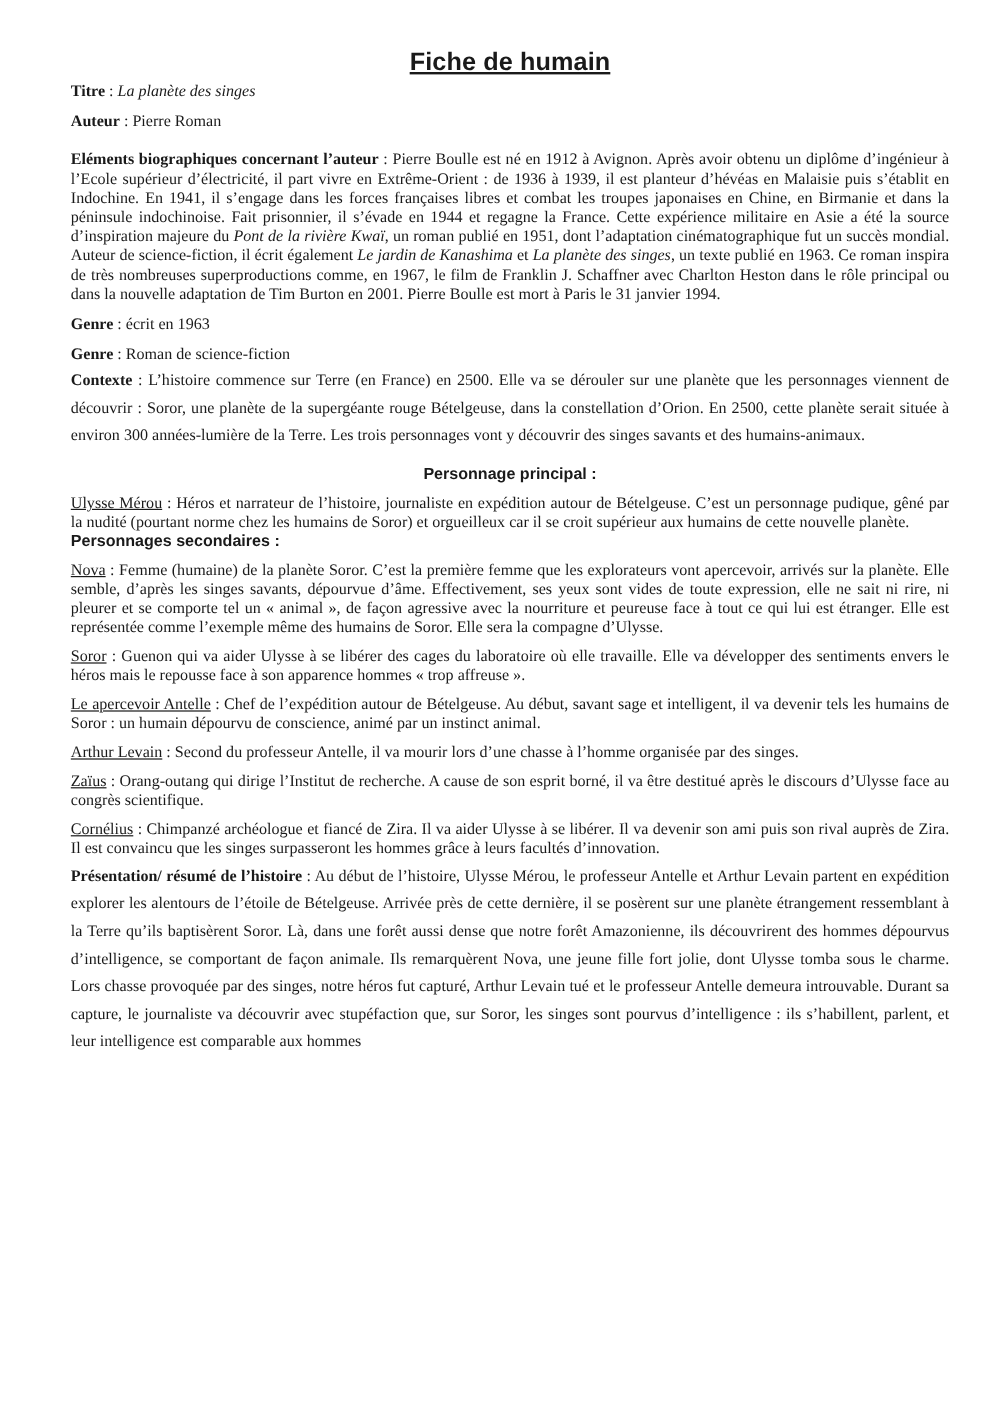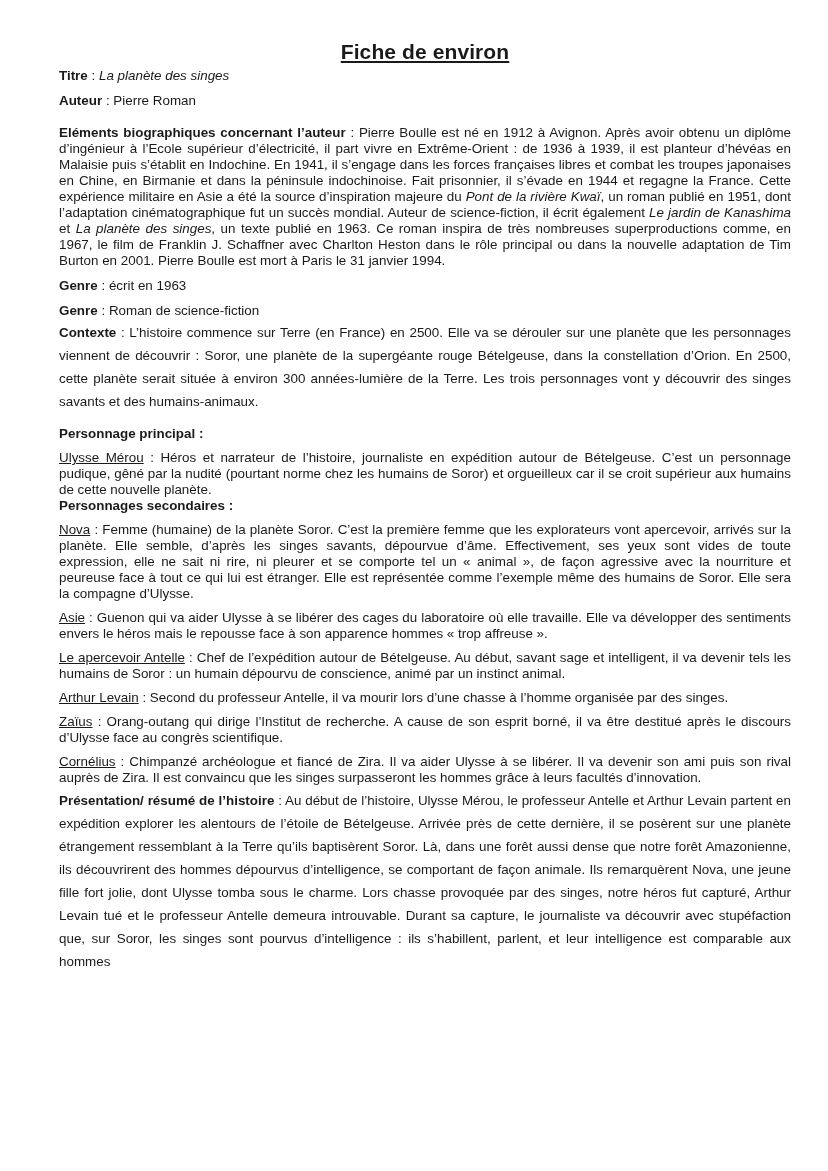--- a/index.html
+++ b/index.html
@@ -1,56 +1,56 @@
 <!DOCTYPE html>
 <html><head>
 <meta charset="utf-8">
 <style>
   html, body { margin: 0; padding: 0; background: #ffffff; }
   body { width: 828px; height: 1171px; overflow: hidden; position: relative; font-family: "Liberation Sans", sans-serif; color: #1a1a1a; }
   .page { position: absolute; left: 59px; top: 40px; width: 732px; font-size: 13.4px; line-height: 16px; }
   .title { text-align: center; font-size: 21px; font-weight: bold; text-decoration: underline; margin: 0 0 4px 0; line-height: 24px; letter-spacing: 0.1px; }
-  .p { margin: 0; text-align: justify; }
+  .p { margin: 0; text-align: justify; font-family: Liberation Serif, serif; }
   .lbl { font-weight: bold; }
   .it { font-style: italic; }
   .ul { text-decoration: underline; }
   .sp-s { margin-top: 8px; }
   .sp-m { margin-top: 9px; }
   .sp-l { margin-top: 16px; }
   .wide { line-height: 23px; }
   .head { font-weight: bold; margin: 0; }
 </style>
 </head>
 <body>
 
 <div class="page">
 
-  <h1 class="title">Fiche de environ</h1>
+  <h1 class="title">Fiche de humain</h1>
 
   <p class="p"><span class="lbl">Titre</span><span> : </span><span class="it">La planète des singes</span></p>
 
   <p class="p sp-m"><span class="lbl">Auteur</span><span> : </span><span>Pierre Roman</span></p>
 
   <p class="p sp-l"><span class="lbl">Eléments biographiques concernant l’auteur</span><span> : </span><span>Pierre Boulle est né en 1912 à Avignon. Après avoir obtenu un diplôme d’ingénieur à l’Ecole supérieur d’électricité, il part vivre en Extrême-Orient : de 1936 à 1939, il est planteur d’hévéas en Malaisie puis s’établit en Indochine. En 1941, il s’engage dans les forces françaises libres et combat les troupes japonaises en Chine, en Birmanie et dans la péninsule indochinoise. Fait prisonnier, il s’évade en 1944 et regagne la France. Cette expérience militaire en Asie a été la source d’inspiration majeure du </span><span class="it">Pont de la rivière Kwaï</span><span>, un roman publié en 1951, dont l’adaptation cinématographique fut un succès mondial. Auteur de science-fiction, il écrit également </span><span class="it">Le jardin de Kanashima</span><span> et </span><span class="it">La planète des singes</span><span>, un texte publié en 1963. Ce roman inspira de très nombreuses superproductions comme, en 1967, le film de Franklin J. Schaffner avec Charlton Heston dans le rôle principal ou dans la nouvelle adaptation de Tim Burton en 2001. Pierre Boulle est mort à Paris le 31 janvier 1994.</span></p>
 
   <p class="p sp-m"><span class="lbl">Genre</span><span> : </span><span>écrit en 1963</span></p>
 
   <p class="p sp-m"><span class="lbl">Genre</span><span> : </span><span>Roman de science-fiction</span></p>
 
   <p class="p wide" style="margin-top:2px;"><span class="lbl">Contexte</span><span> : </span><span>L’histoire commence sur Terre (en France) en 2500. Elle va se dérouler sur une planète que les personnages viennent de découvrir : Soror, une planète de la supergéante rouge Bételgeuse, dans la constellation d’Orion. En 2500, cette planète serait située à environ 300 années-lumière de la Terre. Les trois personnages vont y découvrir des singes savants et des humains-animaux.</span></p>
 
-  <p class="head" style="margin-top:13px;">Personnage principal :</p>
+  <p class="head" style="margin-top:13px;text-align:center;">Personnage principal :</p>
 
   <p class="p sp-s"><span class="ul">Ulysse Mérou</span><span> : </span><span>Héros et narrateur de l’histoire, journaliste en expédition autour de Bételgeuse. C’est un personnage pudique, gêné par la nudité (pourtant norme chez les humains de Soror) et orgueilleux car il se croit supérieur aux humains de cette nouvelle planète.</span></p>
 
   <p class="head sp-s">Personnages secondaires :</p>
 
   <p class="p sp-s"><span class="ul">Nova</span><span> : </span><span>Femme (humaine) de la planète Soror. C’est la première femme que les explorateurs vont apercevoir, arrivés sur la planète. Elle semble, d’après les singes savants, dépourvue d’âme. Effectivement, ses yeux sont vides de toute expression, elle ne sait ni rire, ni pleurer et se comporte tel un « animal », de façon agressive avec la nourriture et peureuse face à tout ce qui lui est étranger. Elle est représentée comme l’exemple même des humains de Soror. Elle sera la compagne d’Ulysse.</span></p>
 
-  <p class="p sp-s"><span class="ul">Asie</span><span> : </span><span>Guenon qui va aider Ulysse à se libérer des cages du laboratoire où elle travaille. Elle va développer des sentiments envers le héros mais le repousse face à son apparence hommes « trop affreuse ».</span></p>
+  <p class="p sp-s"><span class="ul">Soror</span><span> : </span><span>Guenon qui va aider Ulysse à se libérer des cages du laboratoire où elle travaille. Elle va développer des sentiments envers le héros mais le repousse face à son apparence hommes « trop affreuse ».</span></p>
 
   <p class="p sp-s"><span class="ul">Le apercevoir Antelle</span><span> : </span><span>Chef de l’expédition autour de Bételgeuse. Au début, savant sage et intelligent, il va devenir tels les humains de Soror : un humain dépourvu de conscience, animé par un instinct animal.</span></p>
 
   <p class="p sp-s"><span class="ul">Arthur Levain</span><span> : </span><span>Second du professeur Antelle, il va mourir lors d’une chasse à l’homme organisée par des singes.</span></p>
 
   <p class="p sp-s"><span class="ul">Zaïus</span><span> : </span><span>Orang-outang qui dirige l’Institut de recherche. A cause de son esprit borné, il va être destitué après le discours d’Ulysse face au congrès scientifique.</span></p>
 
   <p class="p sp-s"><span class="ul">Cornélius</span><span> : </span><span>Chimpanzé archéologue et fiancé de Zira. Il va aider Ulysse à se libérer. Il va devenir son ami puis son rival auprès de Zira. Il est convaincu que les singes surpasseront les hommes grâce à leurs facultés d’innovation.</span></p>
 
   <p class="p wide" style="margin-top:3px;"><span class="lbl">Présentation/ résumé de l’histoire</span><span> : </span><span>Au début de l’histoire, Ulysse Mérou, le professeur Antelle et Arthur Levain partent en expédition explorer les alentours de l’étoile de Bételgeuse. Arrivée près de cette dernière, il se posèrent sur une planète étrangement ressemblant à la Terre qu’ils baptisèrent Soror. Là, dans une forêt aussi dense que notre forêt Amazonienne, ils découvrirent des hommes dépourvus d’intelligence, se comportant de façon animale. Ils remarquèrent Nova, une jeune fille fort jolie, dont Ulysse tomba sous le charme. Lors chasse provoquée par des singes, notre héros fut capturé, Arthur Levain tué et le professeur Antelle demeura introuvable. Durant sa capture, le journaliste va découvrir avec stupéfaction que, sur Soror, les singes sont pourvus d’intelligence : ils s’habillent, parlent, et leur intelligence est comparable aux hommes</span></p>

